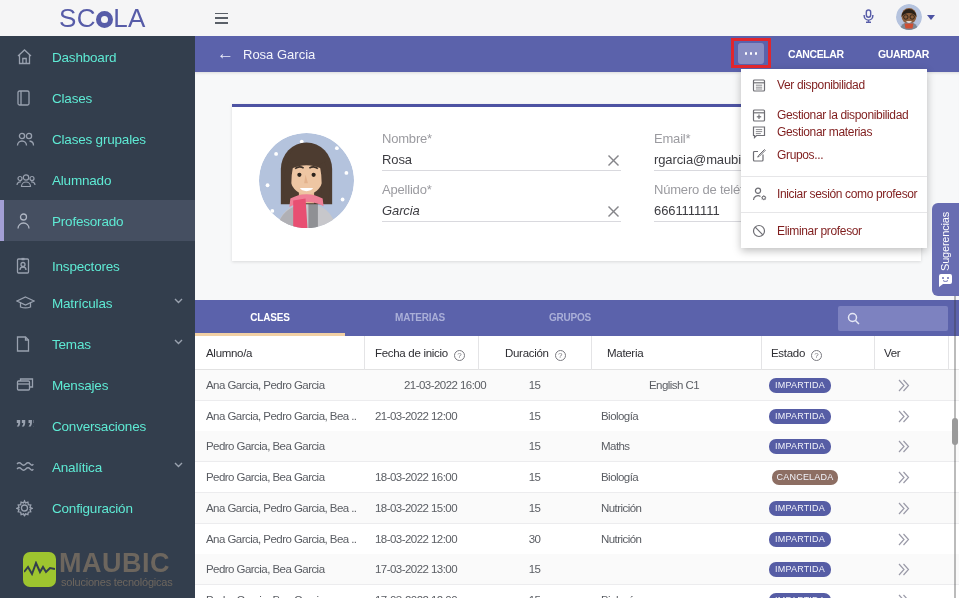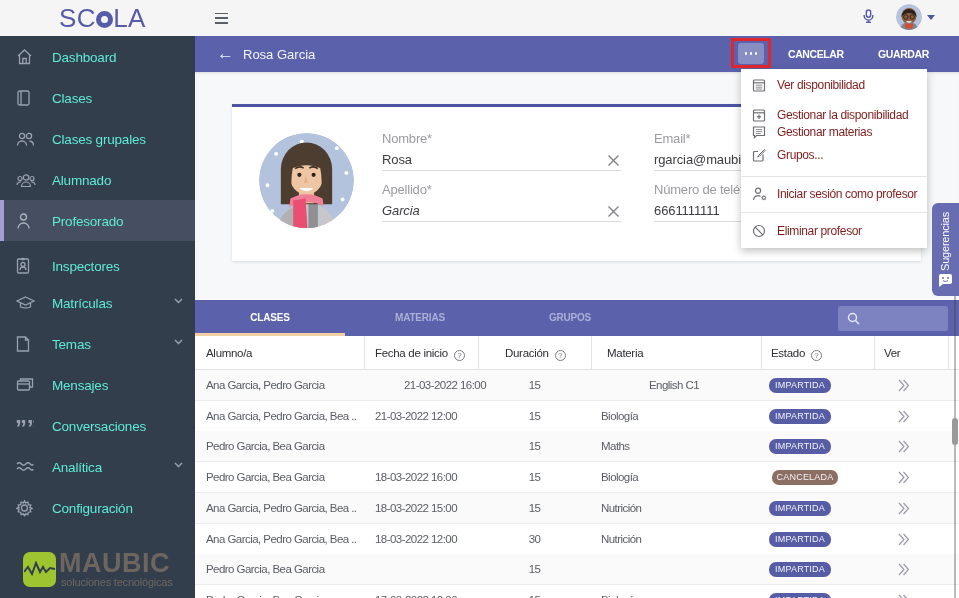--- a/index.html
+++ b/index.html
@@ -402,20 +402,21 @@
     <div class="cell" style="left:283px;width:113px;text-align:center;">30</div>
     <div class="cell" style="left:406px;width:160px;">Nutrición</div>
     <div class="badge imp">IMPARTIDA</div>
     <div class="verico"><svg width="15" height="15" viewBox="0 0 15 15" fill="none" stroke="#9a9aa8" stroke-width="1.2">
           <path d="M3 2 l5 5.5 -5 5.5"></path>
           <path d="M7.5 2 l5 5.5 -5 5.5"></path>
         </svg></div>
   </div>
     <div class="row odd" style="top:554.2px;">
     <div class="cell" style="left:11px;width:150px;">Pedro Garcia, Bea Garcia</div>
+    <div class="cell" style="left:180px;width:110px;">17-03-2022 13:00</div>
     <div class="cell" style="left:283px;width:113px;text-align:center;">15</div>
     <div class="badge imp">IMPARTIDA</div>
     <div class="verico"><svg width="15" height="15" viewBox="0 0 15 15" fill="none" stroke="#9a9aa8" stroke-width="1.2">
           <path d="M3 2 l5 5.5 -5 5.5"></path>
           <path d="M7.5 2 l5 5.5 -5 5.5"></path>
         </svg></div>
   </div>
     <div class="row even" style="top:584.9px;">
     <div class="cell" style="left:11px;width:150px;">Pedro Garcia, Bea Garcia</div>
     <div class="cell" style="left:180px;width:110px;">17-03-2022 12:00</div>

